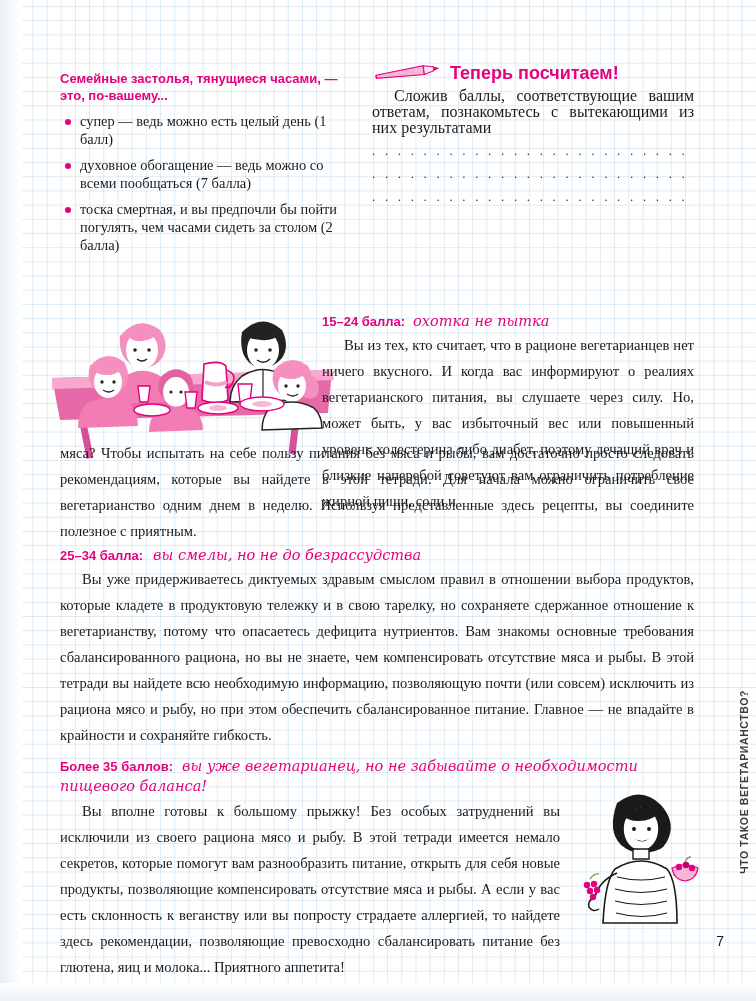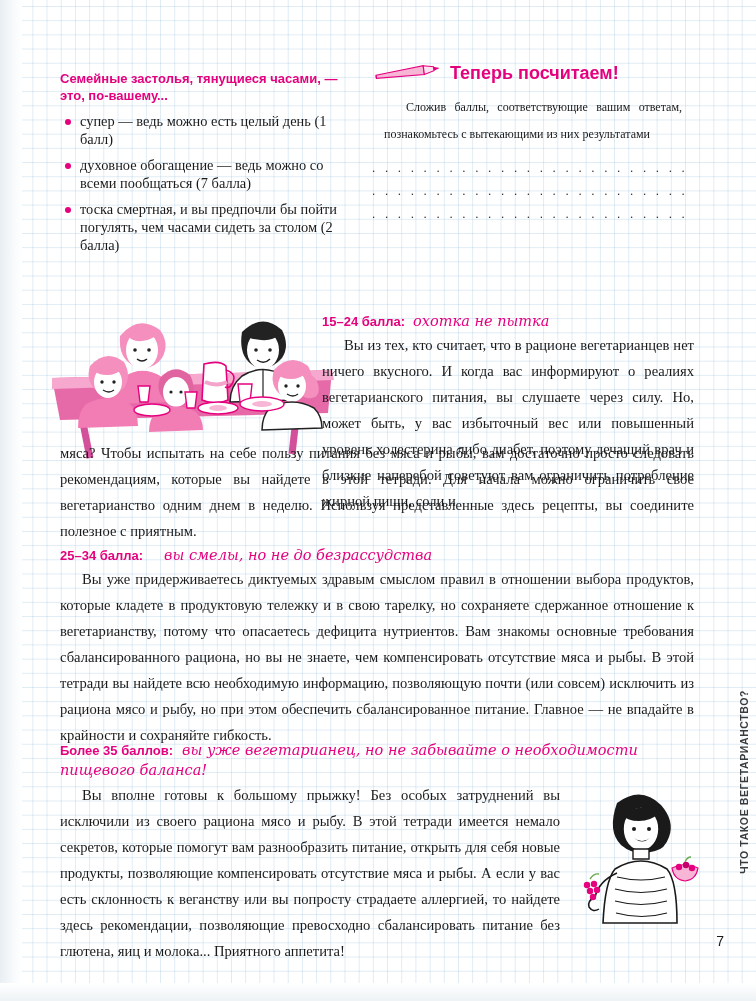--- a/index.html
+++ b/index.html
@@ -112,24 +112,24 @@
     gap: 8px;
     margin-bottom: 6px;
   }
   .pencil-icon {
     width: 70px; height: 18px;
     position: relative;
     flex: none;
   }
   .count-head .pink-bold { font-size: 18px; }
   #count-text {
-    margin: 12px;
+    margin: 0;
     text-indent: 22px;
-    font-size: 12px;
-    line-height: 27px;
+    font-size: 16px;
+    line-height: 16px;
     color: #1a1a1a;
     text-align: justify;
   }
   .dotline {
     margin-top: 7px;
     color: #333;
     font-size: 13px;
     letter-spacing: 3.2px;
     white-space: nowrap;
     overflow: hidden;
@@ -162,27 +162,27 @@
   }
 
   
   #result-2 {
     position: absolute;
     left: 60px; top: 546px;
     width: 634px;
   }
   #result-2-head { margin-bottom: 2px; }
   #result-2-head .pink-bold { display: inline; }
-  #result-2-head .handwrite { display: inline; margin-left: 17px; }
+  #result-2-head .handwrite { display: inline; margin-left: 6px; }
   #result-2-text { text-indent: 22px; }
 
   
   #result-3 {
     position: absolute;
-    left: 60px; top: 740px;
+    left: 60px; top: 756px;
     width: 634px;
   }
   #result-3-head { margin-bottom: 2px; line-height: 19px; }
   #result-3-head .pink-bold { display: inline; }
   #result-3-head .handwrite { display: inline; margin-left: 5px; }
   #result-3-text {
     text-indent: 22px;
     width: 500px;
   }
 

